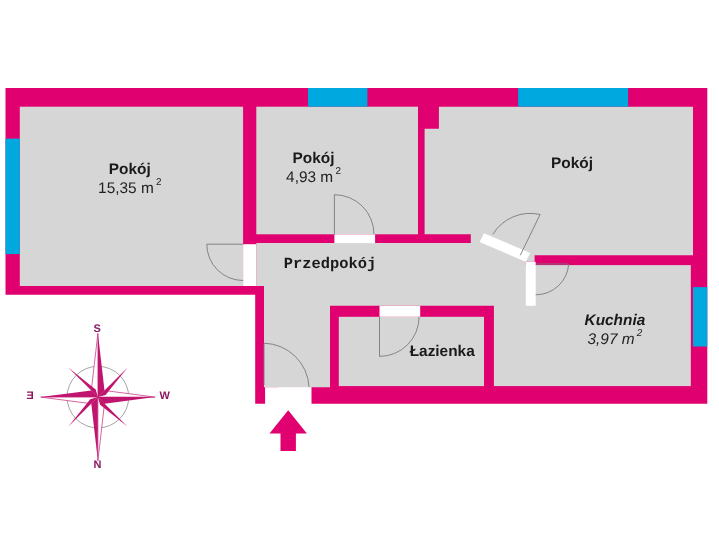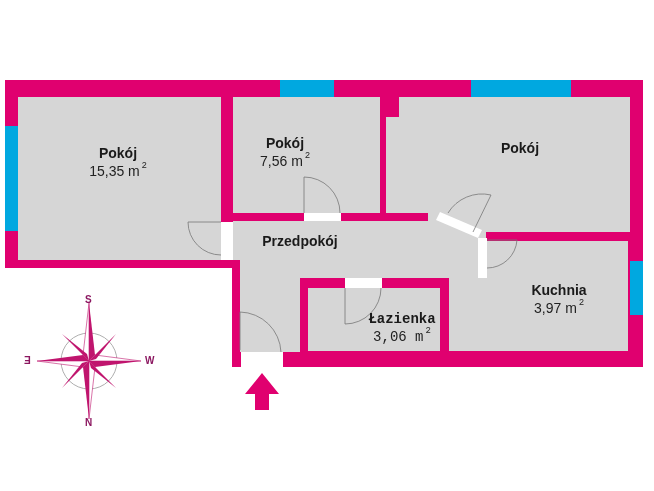--- a/index.html
+++ b/index.html
@@ -82,37 +82,36 @@
   </g>
 </svg>
 
 <div class="room-label" style="left:68px; top:145px; width:100px;">
   <span class="name">Pokój</span>
   <span class="area"><span>15,35 m</span><sup>2</sup></span>
 </div>
 
 <div class="room-label" style="left:240px; top:135px; width:90px;">
   <span class="name">Pokój</span>
-  <span class="area"><span>7,56 m</span><sup>2</sup></span>
+  <span class="area"><span>4,93 m</span><sup>2</sup></span>
 </div>
 
 <div class="room-label" style="left:475px; top:140px; width:90px;">
   <span class="name">Pokój</span>
 </div>
 
-<div class="room-label" style="left:245px; top:233px; width:110px;">
+<div class="room-label" style="left:245px; top:233px; width:110px;font-family:Liberation Mono, monospace;">
   <span class="name">Przedpokój</span>
 </div>
 
-<div class="room-label" style="left:362px; top:311px; width:80px;font-family:Liberation Mono, monospace;">
+<div class="room-label" style="left:362px; top:311px; width:80px;">
   <span class="name">Łazienka</span>
-  <span class="area"><span>3,06 m</span><sup>2</sup></span>
 </div>
 
-<div class="room-label" style="left:514px; top:282px; width:90px;">
+<div class="room-label" style="left:514px; top:282px; width:90px;font-style:italic;">
   <span class="name">Kuchnia</span>
   <span class="area"><span>3,97 m</span><sup>2</sup></span>
 </div>
 
 <span class="compass-letter" style="left:85px; top:294px;">S</span>
 <span class="compass-letter" style="left:85px; top:417px;">N</span>
 <span class="compass-letter" style="left:24px; top:355px; transform:scaleX(-1);">E</span>
 <span class="compass-letter" style="left:145px; top:355px;">W</span>
 
 </body></html>

